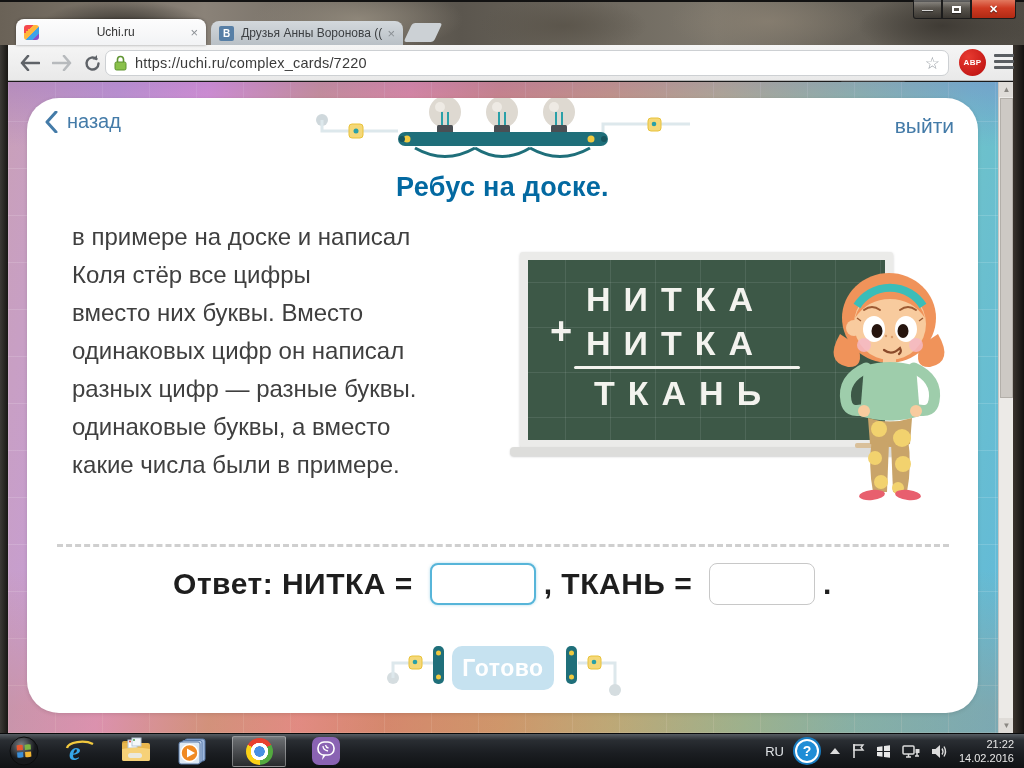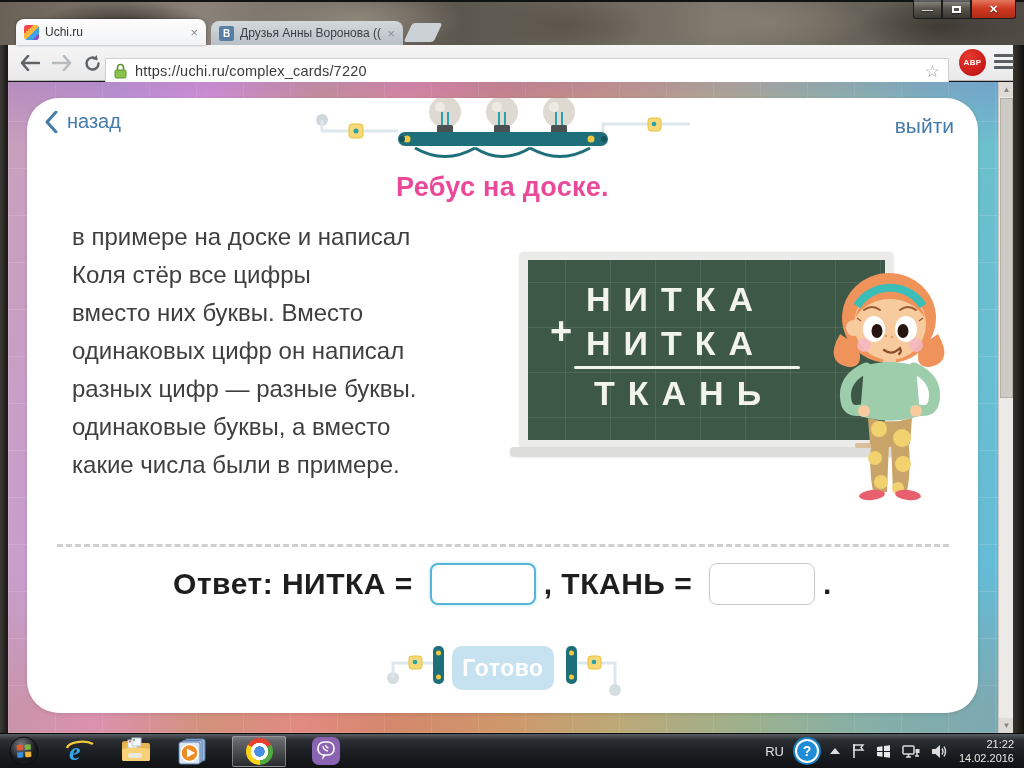--- a/index.html
+++ b/index.html
@@ -22,36 +22,36 @@
   #border-left { left:0; top:45px; width:8px; height:688px; background:linear-gradient(90deg,#3c3a36,#181714); }
   #border-right { left:1013px; top:45px; width:11px; height:688px; background:linear-gradient(90deg,#3a342e,#131110); }
 
   
   .tab { top:19px; height:26px; border-radius:8px 8px 0 0; display:flex; align-items:center; padding:0 8px; font-size:12px; }
   #tab-active { left:16px; width:190px; background:linear-gradient(#fdfdfd,#f2f3f5); color:#333; box-shadow:0 0 3px rgba(0,0,0,.4); z-index:3; }
   #tab-inactive { left:211px; width:192px; top:21px; height:24px; background:linear-gradient(#d3d8dc,#b9c0c6); color:#3d4043; z-index:2; }
   .favicon { width:15px; height:15px; border-radius:3px; margin-right:6px; flex:none; }
   #fav-uchi { background:linear-gradient(135deg,#f5484c 0 30%,#ffb63c 30% 55%,#3fa2e8 55% 80%,#8a4ec8 80%); }
   #fav-vk { background:#577fa6; color:#fff; font-weight:bold; font-size:10px; display:flex; align-items:center; justify-content:center; border-radius:2px; }
-  .tab-label { flex:1; overflow:hidden; white-space:nowrap; text-overflow:clip; }
+  .tab-label { flex:1; overflow:hidden; white-space:nowrap; text-overflow:clip;text-align:center; }
   .tab-close { color:#8a8f94; font-size:13px; margin-left:4px; cursor:default; }
   #newtab-btn { left:408px; top:23px; width:30px; height:19px; background:#ccd1d5; transform:skewX(-25deg); border-radius:3px; z-index:1; }
 
   
   #profile-btn { right:118px; top:2px; height:17px; padding:16px 12px; background:linear-gradient(rgba(255,255,255,.32),rgba(255,255,255,.12)); border:1px solid rgba(0,0,0,.45); border-radius:4px; color:#fff; font-size:17px; display:flex; align-items:center; text-shadow:0 1px 2px rgba(0,0,0,.7);margin-top:48px; }
   #win-controls { right:8px; top:0; display:flex; }
   .win-btn { width:29px; height:19px; border:1px solid #1c1c1c; border-top:none; display:flex; align-items:center; justify-content:center; color:#fff; font-size:11px; background:linear-gradient(rgba(255,255,255,.35),rgba(255,255,255,.06) 45%,rgba(0,0,0,.18)); text-shadow:0 1px 1px rgba(0,0,0,.6); }
   .win-btn.min { border-radius:0 0 0 3px; }
   .win-btn.close { width:45px; background:linear-gradient(#e2795f,#cf3a22 45%,#b02a14); border-radius:0 0 3px 0; font-weight:bold; }
   .max-glyph { width:9px; height:7px; border:2px solid #fff; box-shadow:0 1px 1px rgba(0,0,0,.4); }
 
   
   #toolbar { left:8px; top:45px; width:1005px; height:36px; background:linear-gradient(#f5f5f5,#e9e9e9); border-bottom:1px solid #b5b5b5; }
   .nav-ico { top:6px; width:24px; height:24px; display:flex; align-items:center; justify-content:center; }
-  #omnibox { left:97px; top:5px; width:844px; height:26px; background:#fff; border:1px solid #cdd0d3; border-radius:1px; display:flex; align-items:center; padding:0 8px;margin-top:8px; }
+  #omnibox { left:97px; top:5px; width:844px; height:26px; background:#fff; border:1px solid #cdd0d3; border-radius:7px; display:flex; align-items:center; padding:0 8px; }
   #url-text { font-size:14.5px; color:#3a3a3a; margin-left:8px; flex:1; letter-spacing:.2px; }
   #star-icon { color:#9aa0a6; font-size:17px; }
   #abp-badge { left:951px; top:4px; width:27px; height:27px; border-radius:50%; background:radial-gradient(circle at 35% 30%, #e83a30, #b80d0d); color:#fff; font-size:8px; font-weight:bold; display:flex; align-items:center; justify-content:center; letter-spacing:.3px; }
   #menu-icon { left:986px; top:9px; width:20px; }
   #menu-icon div { height:3px; background:#5a5e62; border-radius:1px; margin-bottom:3px; }
 
   
   #page {
     left:8px; top:82px; width:1005px; height:651px; overflow:hidden;
     background:
@@ -66,21 +66,21 @@
   #scrollbar { right:0; top:0; width:15px; height:651px; background:#eceae7; border-left:1px solid #c9c6c2; }
   .sb-arrow { left:0; width:15px; height:15px; background:#dfdcd8; color:#8a8782; font-size:8px; display:flex; align-items:center; justify-content:center; }
   #sb-up { top:0; } #sb-down { bottom:0; }
   #sb-thumb { left:1px; top:16px; width:13px; height:300px; background:#cdc9c4; border:1px solid #b3afa9; }
 
   
   #back-link { left:18px; top:12px; display:flex; align-items:center; color:#447ba8; font-size:20px; }
   #back-chevron { margin-right:9px; }
   #logout-link { right:24px; top:16px; color:#447ba8; font-size:21px; }
 
-  #page-title { left:0; top:74px; width:100%; text-align:center; font-size:27px; font-weight:bold; color:#ec4899; letter-spacing:.3px; }
+  #page-title { left:0; top:74px; width:100%; text-align:center; font-size:27px; font-weight:bold; color:#0369a1; letter-spacing:.3px; }
 
   #task-text { left:45px; top:120px; width:440px; font-size:24px; line-height:38px; color:#3f3f3f; }
 
   
   #board { left:493px; top:154px; width:373px; height:196px; border:8px solid #ebebe9; border-radius:3px; background:#3d5847; box-shadow:0 1px 3px rgba(0,0,0,.2); }
   #board-grid { left:0; top:0; width:357px; height:180px;
     background-image:
       linear-gradient(rgba(255,255,255,.09) 1px, transparent 1px),
       linear-gradient(90deg, rgba(255,255,255,.09) 1px, transparent 1px);
     background-size:45px 45px; background-position:-8px 22px; }

